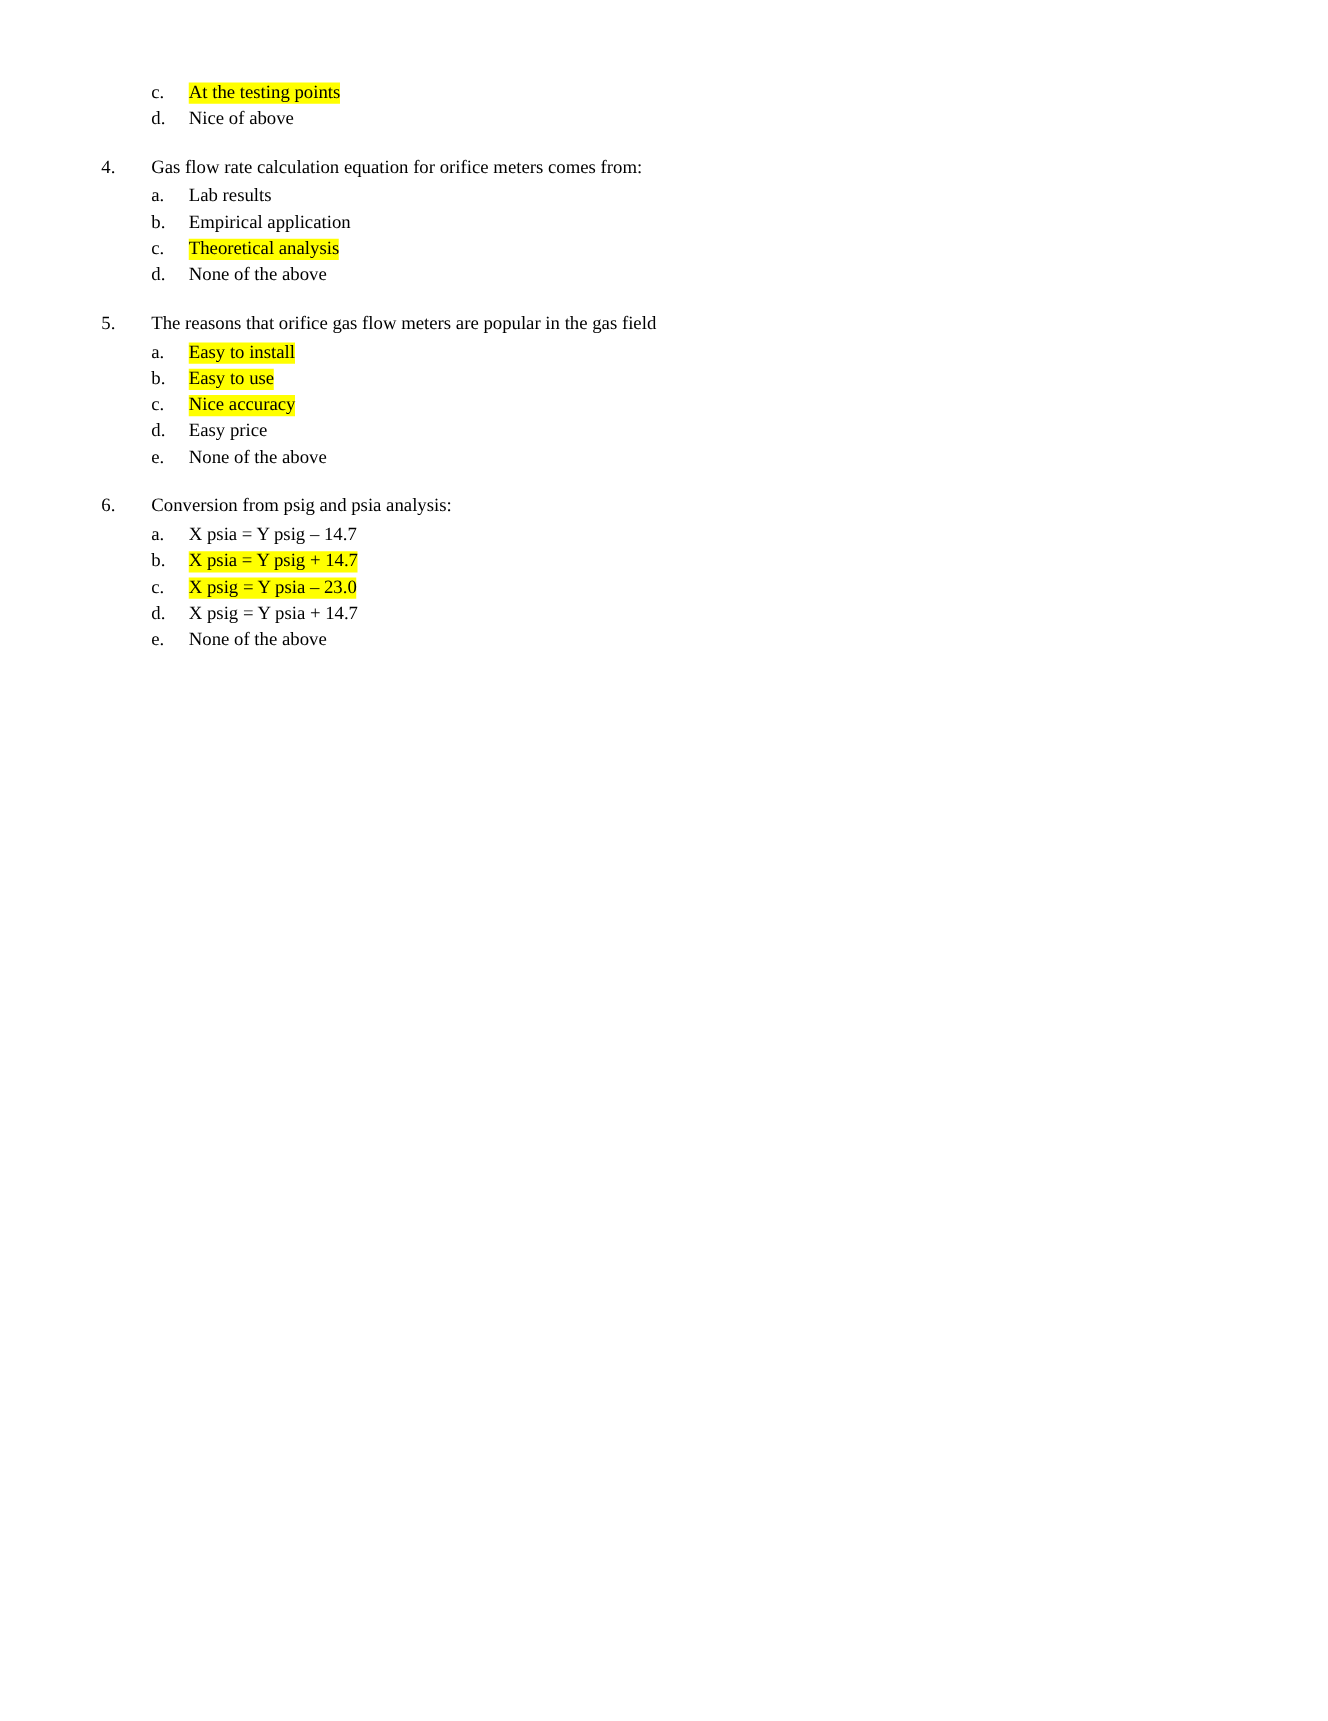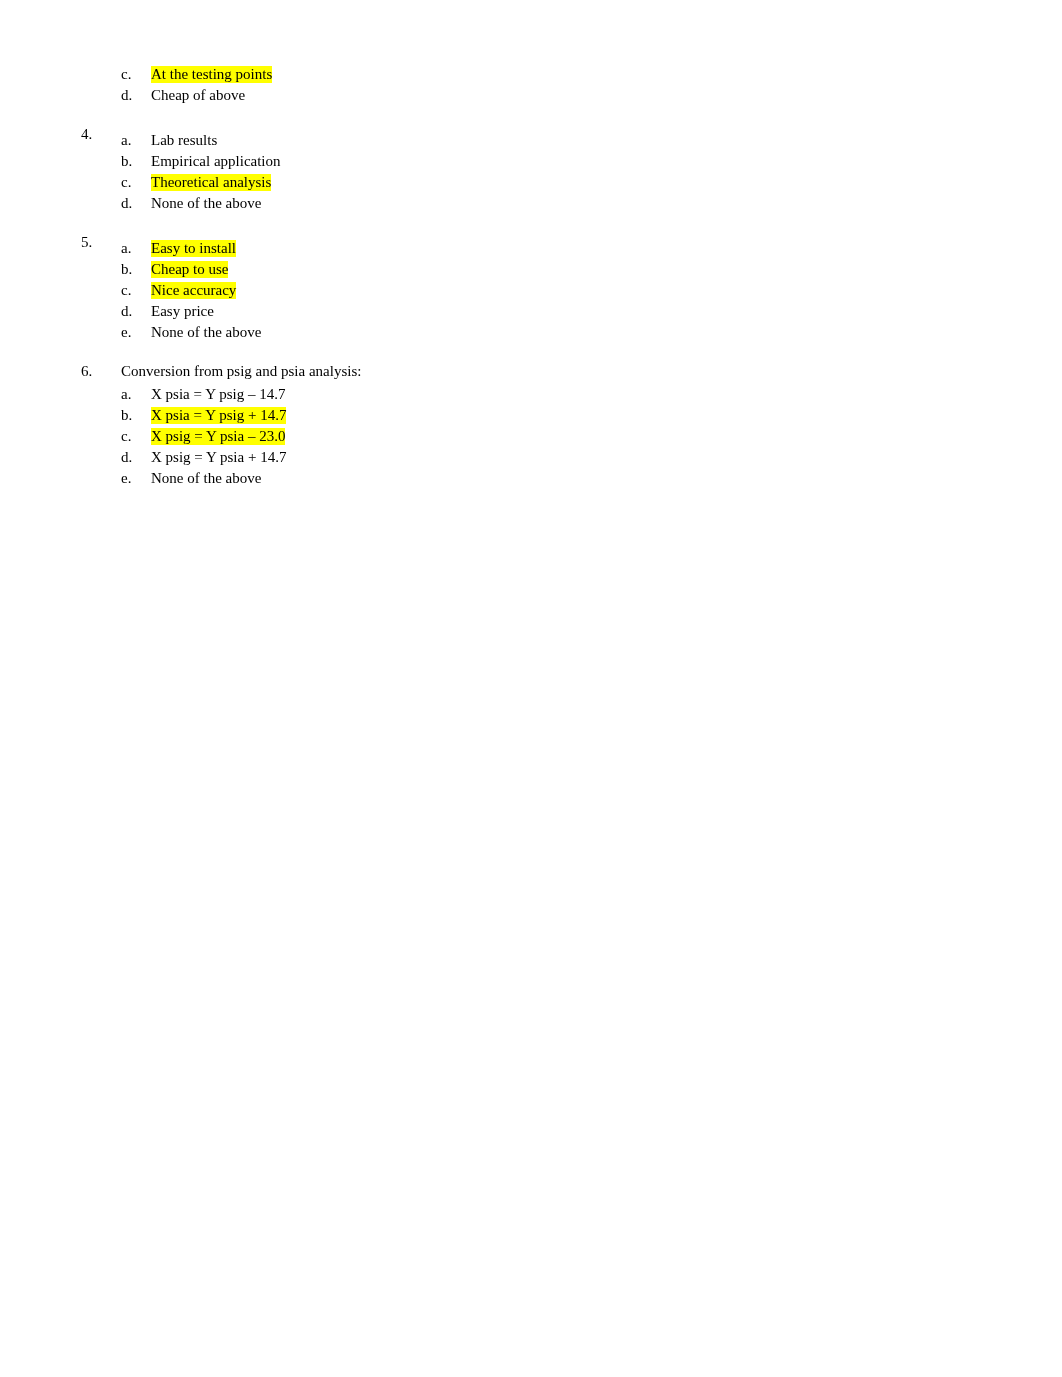--- a/index.html
+++ b/index.html
@@ -73,29 +73,30 @@
   <div class="question-block">
     <div class="question-number"></div>
     <div class="question-text">
       <ul class="options-list">
         <li class="option-item">
           <span class="option-letter">c.</span>
           <span class="option-text highlight">At the testing points</span>
         </li>
         <li class="option-item">
           <span class="option-letter">d.</span>
-          <span class="option-text">Cheap of above</span>
+          <span class="option-text">Nice of above</span>
         </li>
       </ul>
     </div>
   </div>
 
   <div class="question-block">
     <div class="question-number">4.</div>
     <div class="question-text">
+      <span>Gas flow rate calculation equation for orifice meters comes from:</span>
       <ul class="options-list">
         <li class="option-item">
           <span class="option-letter">a.</span>
           <span class="option-text">Lab results</span>
         </li>
         <li class="option-item">
           <span class="option-letter">b.</span>
           <span class="option-text">Empirical application</span>
         </li>
         <li class="option-item">
@@ -106,28 +107,29 @@
           <span class="option-letter">d.</span>
           <span class="option-text">None of the above</span>
         </li>
       </ul>
     </div>
   </div>
 
   <div class="question-block">
     <div class="question-number">5.</div>
     <div class="question-text">
+      <span>The reasons that orifice gas flow meters are popular in the gas field</span>
       <ul class="options-list">
         <li class="option-item">
           <span class="option-letter">a.</span>
           <span class="option-text highlight">Easy to install</span>
         </li>
         <li class="option-item">
           <span class="option-letter">b.</span>
-          <span class="option-text highlight">Cheap to use</span>
+          <span class="option-text highlight">Easy to use</span>
         </li>
         <li class="option-item">
           <span class="option-letter">c.</span>
           <span class="option-text highlight">Nice accuracy</span>
         </li>
         <li class="option-item">
           <span class="option-letter">d.</span>
           <span class="option-text">Easy price</span>
         </li>
         <li class="option-item">

